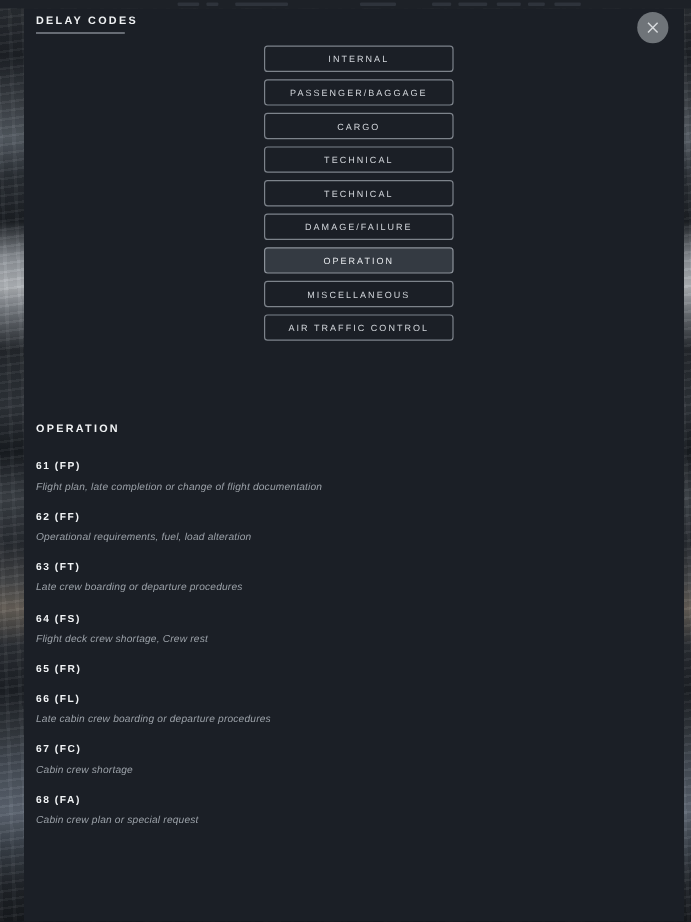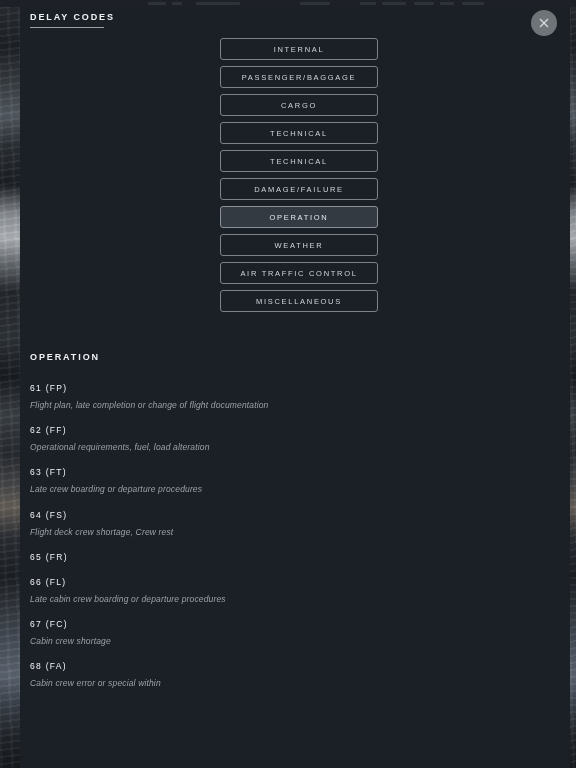--- a/index.html
+++ b/index.html
@@ -147,21 +147,21 @@
   #section-title {
     font-size: 9px;
     font-weight: bold;
     letter-spacing: 1.9px;
     color: #f0f2f4;
     margin-bottom: 21px;
   }
   .code-entry { margin-bottom: 15px; }
   .code-label {
     font-size: 8.5px;
-    font-weight: normal;
+    font-weight: bold;
     letter-spacing: 1.3px;
     color: #f2f4f6;
     margin-bottom: 7px;
   }
   .code-description {
     font-size: 8.5px;
     letter-spacing: 0.15px;
     color: #9ba1a8;
     line-height: 1.2;
     font-style: italic;
@@ -214,27 +214,24 @@
     <div class="category-button">
       <span>TECHNICAL</span>
     </div>
     <div class="category-button">
       <span>DAMAGE/FAILURE</span>
     </div>
     <div class="category-button is-active">
       <span>OPERATION</span>
     </div>
     <div class="category-button">
-      <span>WEATHER</span>
+      <span>MISCELLANEOUS</span>
     </div>
     <div class="category-button">
       <span>AIR TRAFFIC CONTROL</span>
-    </div>
-    <div class="category-button">
-      <span>MISCELLANEOUS</span>
     </div>
   </div>
 
   <div id="detail-section">
     <div id="section-title">OPERATION</div>
 
     <div class="code-entry">
       <div class="code-label">61 (FP)</div>
       <div class="code-description">Flight plan, late completion or change of flight documentation</div>
     </div>
@@ -256,17 +253,17 @@
     <div class="code-entry">
       <div class="code-label">66 (FL)</div>
       <div class="code-description">Late cabin crew boarding or departure procedures</div>
     </div>
     <div class="code-entry">
       <div class="code-label">67 (FC)</div>
       <div class="code-description">Cabin crew shortage</div>
     </div>
     <div class="code-entry">
       <div class="code-label">68 (FA)</div>
-      <div class="code-description">Cabin crew error or special within</div>
+      <div class="code-description">Cabin crew plan or special request</div>
     </div>
   </div>
 
 </div>
 
 </body></html>

